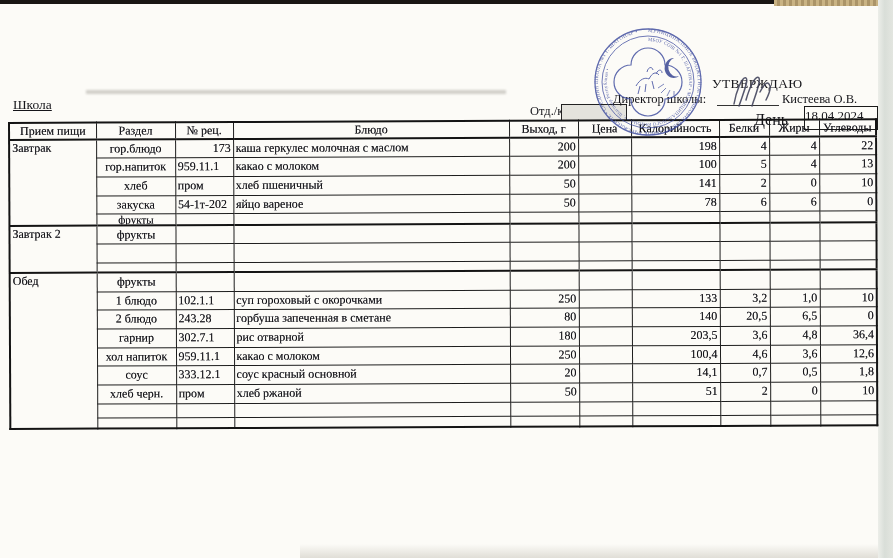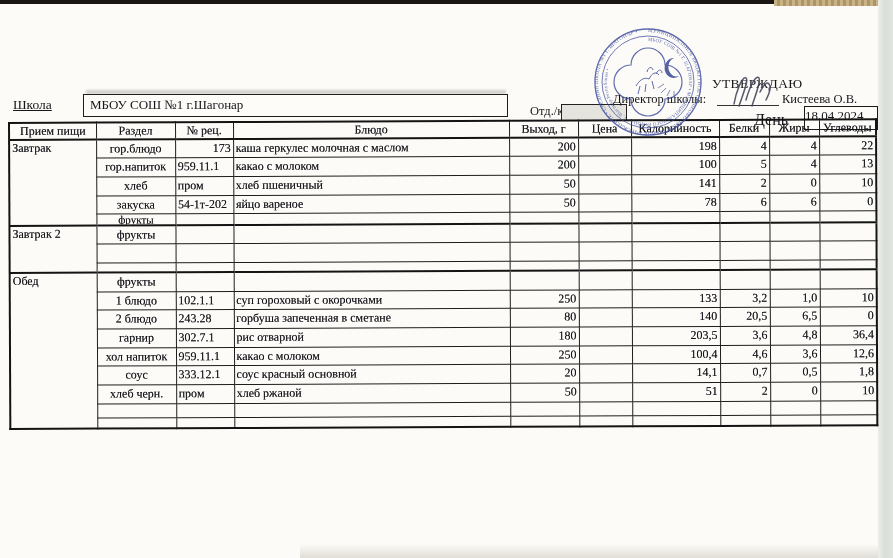--- a/index.html
+++ b/index.html
@@ -65,21 +65,20 @@
 
 <div class="page">
 
   <div class="scan-top-black"></div>
   <div class="scan-top-tan"></div>
   <div class="scan-right-edge"></div>
   <div class="scan-bottom-shadow"></div>
   <div class="scan-smudge"></div>
 
   <span class="lbl school-label">Школа</span>
-  <div class="school-box">МБОУ СОШ №1  г.Шагонар</div>
   <span class="lbl dept-label">Отд./корп</span>
   <div class="dept-box"></div>
 
   <span class="lbl approve">УТВЕРЖДАЮ</span>
   <span class="lbl director-label">Директор школы:</span>
   <div class="sig-line"></div>
   <span class="lbl director-name">Кистеева О.В.</span>
   <span class="lbl day-label">День</span>
   <div class="day-box">18.04.2024</div>
 

